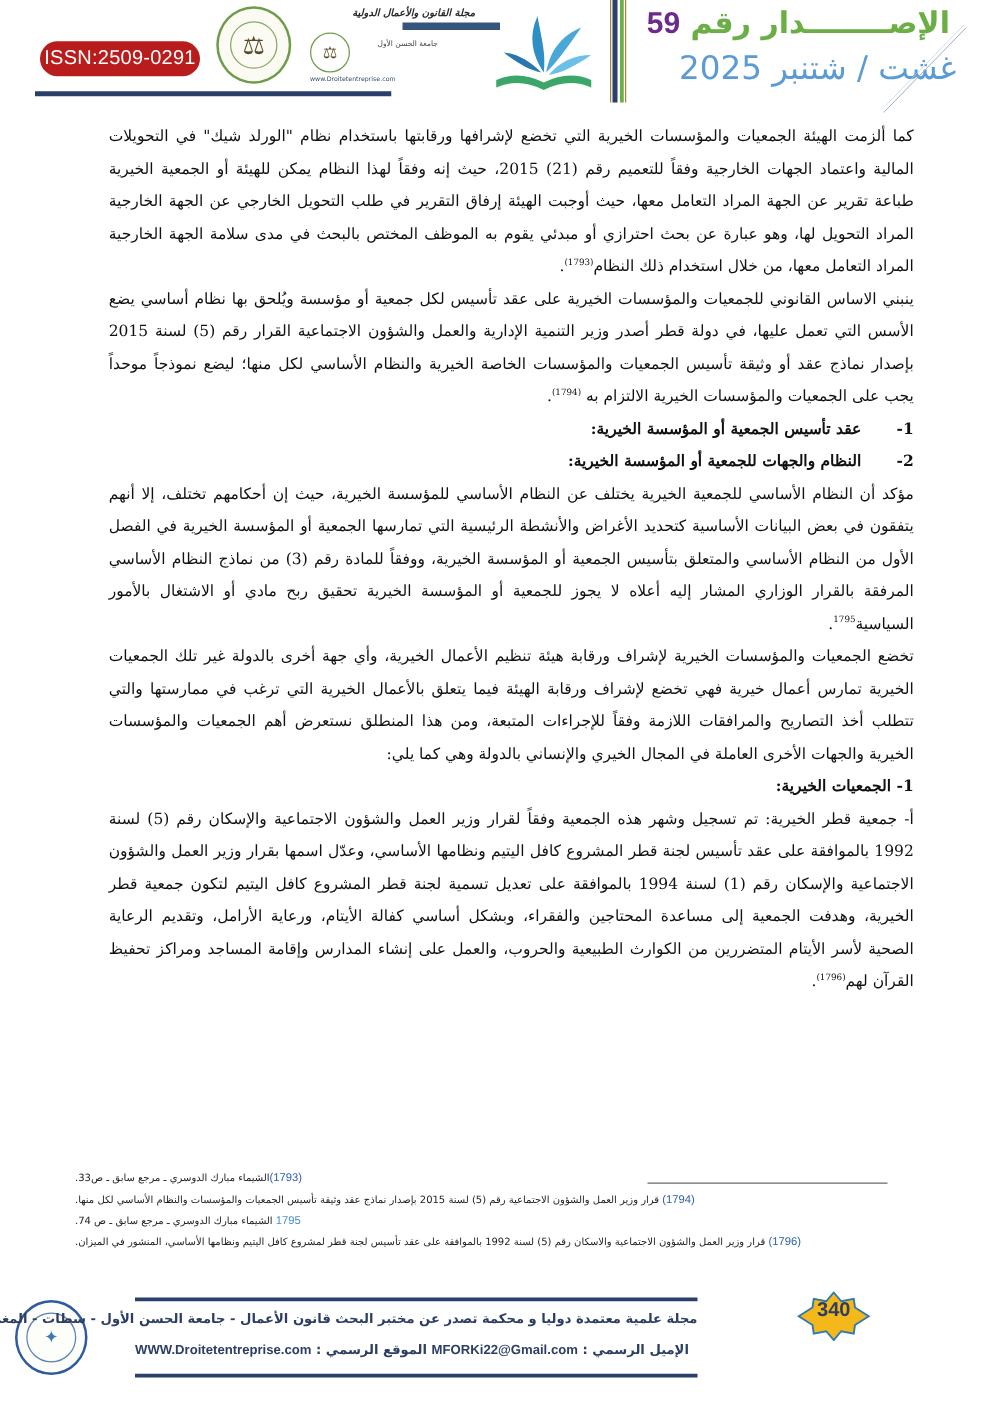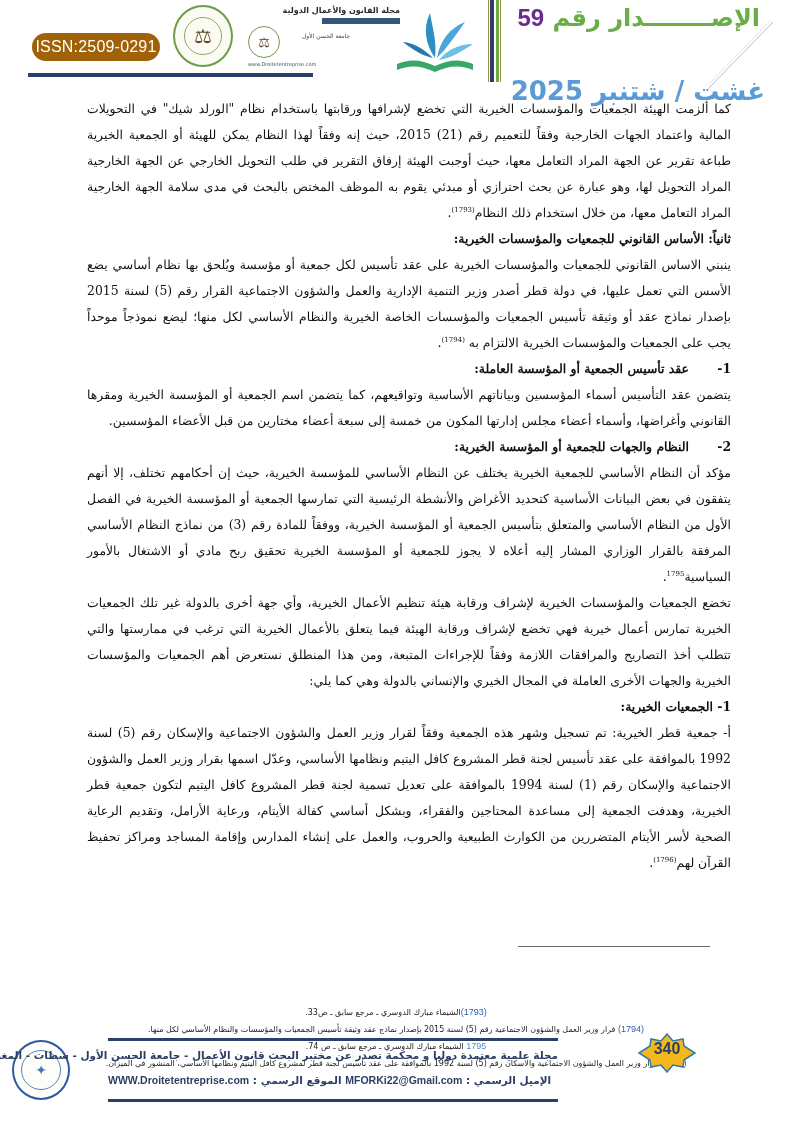--- a/index.html
+++ b/index.html
@@ -3,62 +3,62 @@
 <meta charset="utf-8">
 <style>
   * { box-sizing: border-box; margin: 0; padding: 0; }
   html, body { width: 794px; height: 1123px; background: #ffffff; overflow: hidden; }
   body { position: relative; font-family: "DejaVu Sans", sans-serif; color: #111; }
 
   
   .header { position: absolute; left: 0; top: 0; width: 794px; height: 90px; }
   .issn {
     position: absolute; left: 32px; top: 33px; width: 128px; height: 28px;
-    background: #a16207; color: #fff; border-radius: 14px;
+    background: #b91c1c; color: #fff; border-radius: 14px;
     font-family: "Liberation Sans", sans-serif; font-size: 16px; font-weight: 400;
     display: flex; align-items: center; justify-content: center; letter-spacing: 0.2px;
   }
   .header-rule { position: absolute; left: 28px; top: 73px; width: 285px; height: 4px; background: #2a3f6a; }
   .lab-seal {
     position: absolute; left: 173px; top: 5px; width: 60px; height: 62px;
     border: 2px solid #6f9c4a; border-radius: 50%; background: #fbfbf3;
     display: flex; align-items: center; justify-content: center;
   }
   .lab-seal .inner { width: 38px; height: 38px; border: 1px solid #8aa86a; border-radius: 50%;
     display: flex; align-items: center; justify-content: center; color: #5b4a2a; font-size: 20px; }
   .journal-logo { position: absolute; left: 244px; top: 4px; width: 168px; height: 66px; }
-  .journal-logo .jtitle { position: absolute; right: 12px; top: 2px; font-size: 8px; color: #2a2a2a; direction: rtl; font-weight: bold; white-space: nowrap; }
+  .journal-logo .jtitle { position: absolute; right: 32px; top: 2px; font-size: 8px; color: #2a2a2a; direction: rtl; font-weight: bold; white-space: nowrap; font-style: italic; }
   .journal-logo .jband { position: absolute; left: 78px; top: 14px; width: 78px; height: 6px; background: #36557c; }
   .journal-logo .mini-seal { position: absolute; left: 4px; top: 22px; width: 32px; height: 32px; border: 1px solid #6f9c4a; border-radius: 50%;
     display: flex; align-items: center; justify-content: center; font-size: 13px; color: #5b4a2a; }
   .journal-logo .univ { position: absolute; left: 58px; top: 28px; font-size: 6px; color: #444; direction: rtl; }
   .journal-logo .jurl { position: absolute; left: 4px; top: 57px; font-size: 5px; color: #37506a; }
   .leaf-logo { position: absolute; left: 395px; top: 8px; width: 80px; height: 68px; }
   .vbar1 { position: absolute; left: 490px; top: 0; width: 4px; height: 82px; background: #2a3f6a; }
   .vbar2 { position: absolute; left: 496px; top: 0; width: 3px; height: 82px; background: #6aae45; }
   .vbar3 { position: absolute; left: 488px; top: 0; width: 13px; height: 82px; border-left: 1px solid #a08a40; border-right: 1px solid #a08a40; }
   .issue-line { position: absolute; left: 510px; top: 4px; width: 250px; height: 34px; direction: rtl; text-align: right;
     font-family: "DejaVu Sans", sans-serif; font-weight: bold; font-size: 24px; color: #6aae45; white-space: nowrap; }
   .issue-line .num { color: #6b2a8c; font-family: "Liberation Sans", sans-serif; }
   .date-line { position: absolute; left: 510px; top: 40px; width: 255px; height: 36px; direction: rtl; text-align: right;
-    font-family: "DejaVu Sans", sans-serif; font-weight: bold; font-size: 26px; color: #5b9bd5; white-space: nowrap; margin-top: 36px; }
+    font-family: "DejaVu Sans", sans-serif; font-weight: normal; font-size: 26px; color: #5b9bd5; white-space: nowrap; }
   .diag { position: absolute; left: 705px; top: 20px; width: 70px; height: 72px; }
 
   
   .content { position: absolute; left: 63px; top: 96px; width: 668px; direction: rtl; text-align: justify;
     font-family: "DejaVu Serif", serif; font-size: 12.4px; line-height: 26px; color: #111; }
   .content p { text-align: justify; text-align-last: right; margin-left: 24px; }
   .content .head { font-weight: bold; }
   .content .numbered { padding-right: 0; }
   .content .numbered .n { display: inline-block; width: 42px; }
   sup { font-size: 7px; line-height: 0; vertical-align: super; }
 
   
   .fn-rule { position: absolute; left: 518px; top: 946px; width: 192px; height: 1px; background: #6b6b6b; }
-  .footnotes { position: absolute; left: 60px; top: 1004px; width: 672px; direction: rtl; text-align: center;
+  .footnotes { position: absolute; left: 60px; top: 934px; width: 672px; direction: rtl; text-align: left;
     font-family: "DejaVu Sans", sans-serif; font-size: 8px; line-height: 16px; color: #222; }
   .footnotes .fnum { color: #2f5fa8; font-family: "Liberation Sans", sans-serif; font-size: 9px; }
   .footnotes .fnum.plain { color: #4a8ed0; }
 
   
   .badge { position: absolute; left: 637px; top: 1033px; width: 60px; height: 40px; }
   .badge-text { position: absolute; left: 637px; top: 1040px; width: 60px; text-align: center;
     font-family: "Liberation Sans", sans-serif; font-weight: bold; font-size: 16px; color: #2c3e63; }
   .foot-rule { position: absolute; left: 108px; width: 450px; height: 3px; background: #2a3f6a; }
   .foot-rule.top { top: 1038px; }
@@ -111,25 +111,23 @@
 
   <svg class="diag" viewBox="0 0 70 72">
     <line x1="68" y1="2" x2="2" y2="70" stroke="#9ab0c8" stroke-width="0.8"></line>
     <line x1="66" y1="0" x2="4" y2="64" stroke="#c4d2e0" stroke-width="0.6"></line>
   </svg>
 </div>
 
 <div class="content">
   <p><span>كما ألزمت الهيئة الجمعيات والمؤسسات الخيرية التي تخضع لإشرافها ورقابتها باستخدام نظام "الورلد شيك" في التحويلات المالية واعتماد الجهات الخارجية وفقاً للتعميم رقم (21) 2015، حيث إنه وفقاً لهذا النظام يمكن للهيئة أو الجمعية الخيرية طباعة تقرير عن الجهة المراد التعامل معها، حيث أوجبت الهيئة إرفاق التقرير في طلب التحويل الخارجي عن الجهة الخارجية المراد التحويل لها، وهو عبارة عن بحث احترازي أو مبدئي يقوم به الموظف المختص بالبحث في مدى سلامة الجهة الخارجية المراد التعامل معها، من خلال استخدام ذلك النظام</span><sup>(1793)</sup>.</p>
 
-  <p class="head">ثانياً: الأساس القانوني للجمعيات والمؤسسات الخيرية:</p>
   <p><span>ينبني الاساس القانوني للجمعيات والمؤسسات الخيرية على عقد تأسيس لكل جمعية أو مؤسسة ويُلحق بها نظام أساسي يضع الأسس التي تعمل عليها، في دولة قطر أصدر وزير التنمية الإدارية والعمل والشؤون الاجتماعية القرار رقم (5) لسنة 2015 بإصدار نماذج عقد أو وثيقة تأسيس الجمعيات والمؤسسات الخاصة الخيرية والنظام الأساسي لكل منها؛ ليضع نموذجاً موحداً يجب على الجمعيات والمؤسسات الخيرية الالتزام به </span><sup>(1794)</sup>.</p>
 
-  <p class="head numbered"><span class="n">1-</span><span>عقد تأسيس الجمعية أو المؤسسة العاملة:</span></p>
-  <p>يتضمن عقد التأسيس أسماء المؤسسين وبياناتهم الأساسية وتواقيعهم، كما يتضمن اسم الجمعية أو المؤسسة الخيرية ومقرها القانوني وأغراضها، وأسماء أعضاء مجلس إدارتها المكون من خمسة إلى سبعة أعضاء مختارين من قبل الأعضاء المؤسسين.</p>
+  <p class="head numbered"><span class="n">1-</span><span>عقد تأسيس الجمعية أو المؤسسة الخيرية:</span></p>
 
   <p class="head numbered"><span class="n">2-</span><span>النظام والجهات للجمعية أو المؤسسة الخيرية:</span></p>
   <p><span>مؤكد أن النظام الأساسي للجمعية الخيرية يختلف عن النظام الأساسي للمؤسسة الخيرية، حيث إن أحكامهم تختلف، إلا أنهم يتفقون في بعض البيانات الأساسية كتحديد الأغراض والأنشطة الرئيسية التي تمارسها الجمعية أو المؤسسة الخيرية في الفصل الأول من النظام الأساسي والمتعلق بتأسيس الجمعية أو المؤسسة الخيرية، ووفقاً للمادة رقم (3) من نماذج النظام الأساسي المرفقة بالقرار الوزاري المشار إليه أعلاه لا يجوز للجمعية أو المؤسسة الخيرية تحقيق ربح مادي أو الاشتغال بالأمور السياسية</span><sup>1795</sup>.</p>
 
   <p>تخضع الجمعيات والمؤسسات الخيرية لإشراف ورقابة هيئة تنظيم الأعمال الخيرية، وأي جهة أخرى بالدولة غير تلك الجمعيات الخيرية تمارس أعمال خيرية فهي تخضع لإشراف ورقابة الهيئة فيما يتعلق بالأعمال الخيرية التي ترغب في ممارستها والتي تتطلب أخذ التصاريح والمرافقات اللازمة وفقاً للإجراءات المتبعة، ومن هذا المنطلق نستعرض أهم الجمعيات والمؤسسات الخيرية والجهات الأخرى العاملة في المجال الخيري والإنساني بالدولة وهي كما يلي:</p>
 
   <p class="head">1- الجمعيات الخيرية:</p>
   <p><span>أ- جمعية قطر الخيرية: تم تسجيل وشهر هذه الجمعية وفقاً لقرار وزير العمل والشؤون الاجتماعية والإسكان رقم (5) لسنة 1992 بالموافقة على عقد تأسيس لجنة قطر المشروع كافل اليتيم ونظامها الأساسي، وعدّل اسمها بقرار وزير العمل والشؤون الاجتماعية والإسكان رقم (1) لسنة 1994 بالموافقة على تعديل تسمية لجنة قطر المشروع كافل اليتيم لتكون جمعية قطر الخيرية، وهدفت الجمعية إلى مساعدة المحتاجين والفقراء، وبشكل أساسي كفالة الأيتام، ورعاية الأرامل، وتقديم الرعاية الصحية لأسر الأيتام المتضررين من الكوارث الطبيعية والحروب، والعمل على إنشاء المدارس وإقامة المساجد ومراكز تحفيظ القرآن لهم</span><sup>(1796)</sup>.</p>
 </div>
 

